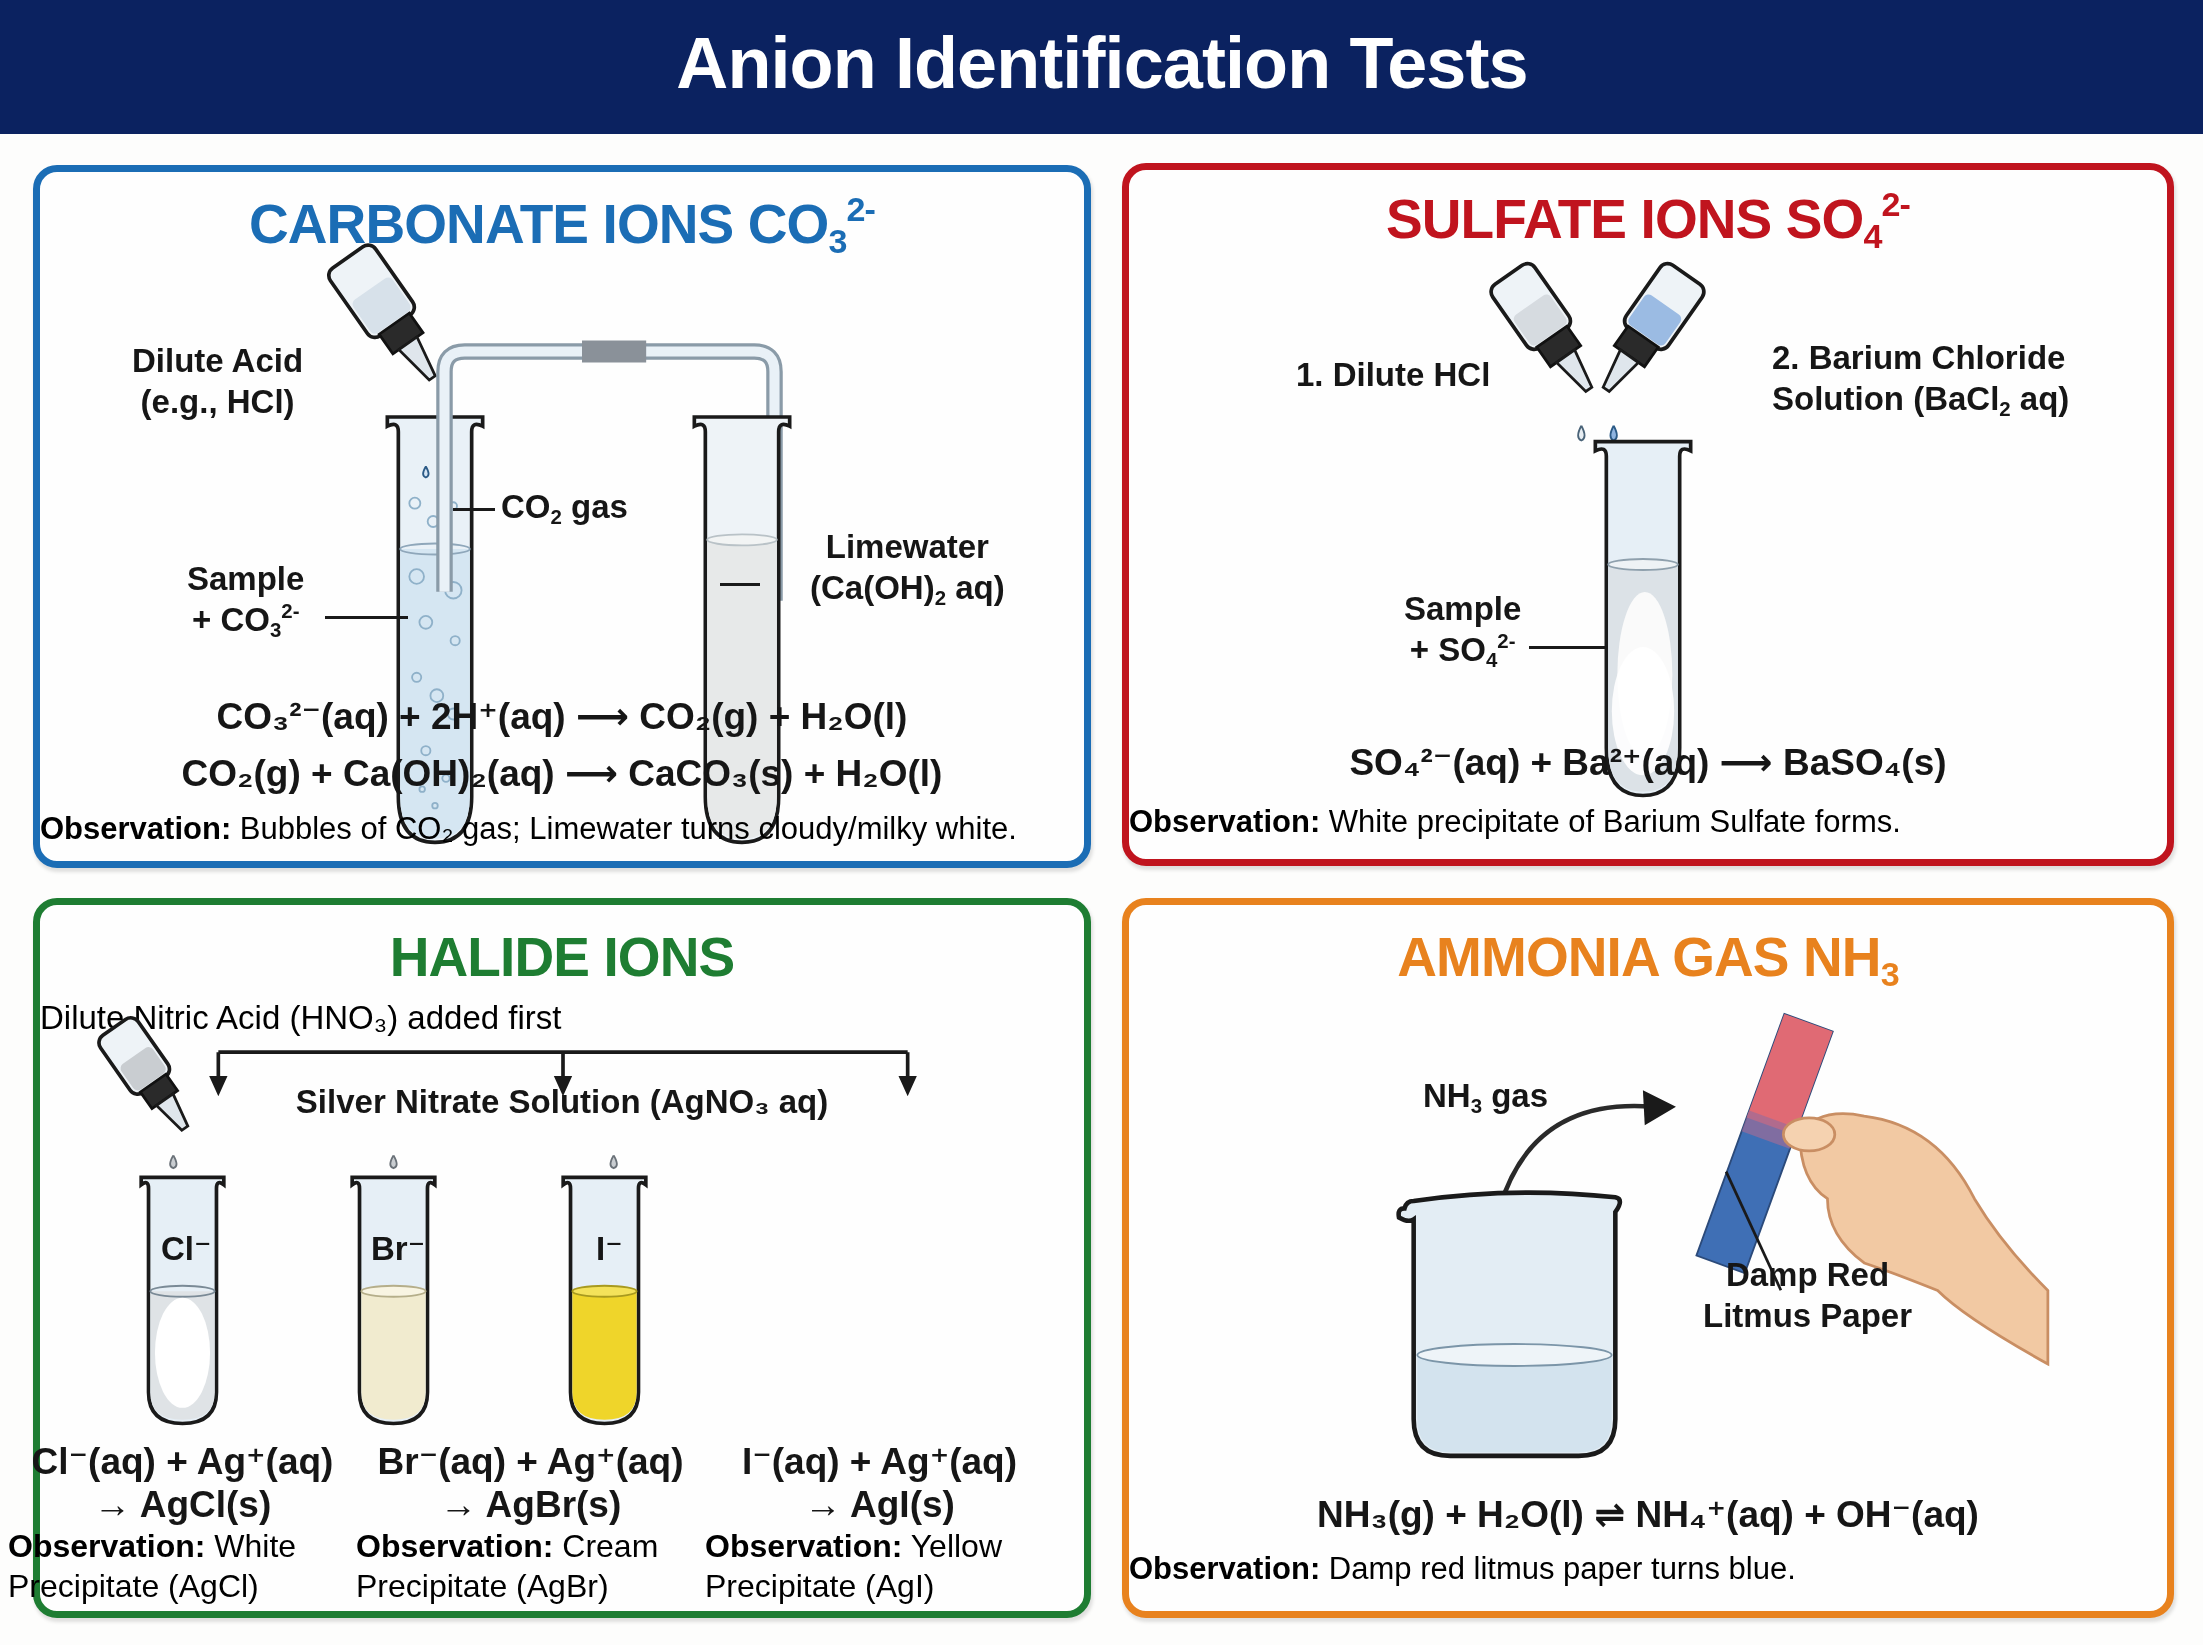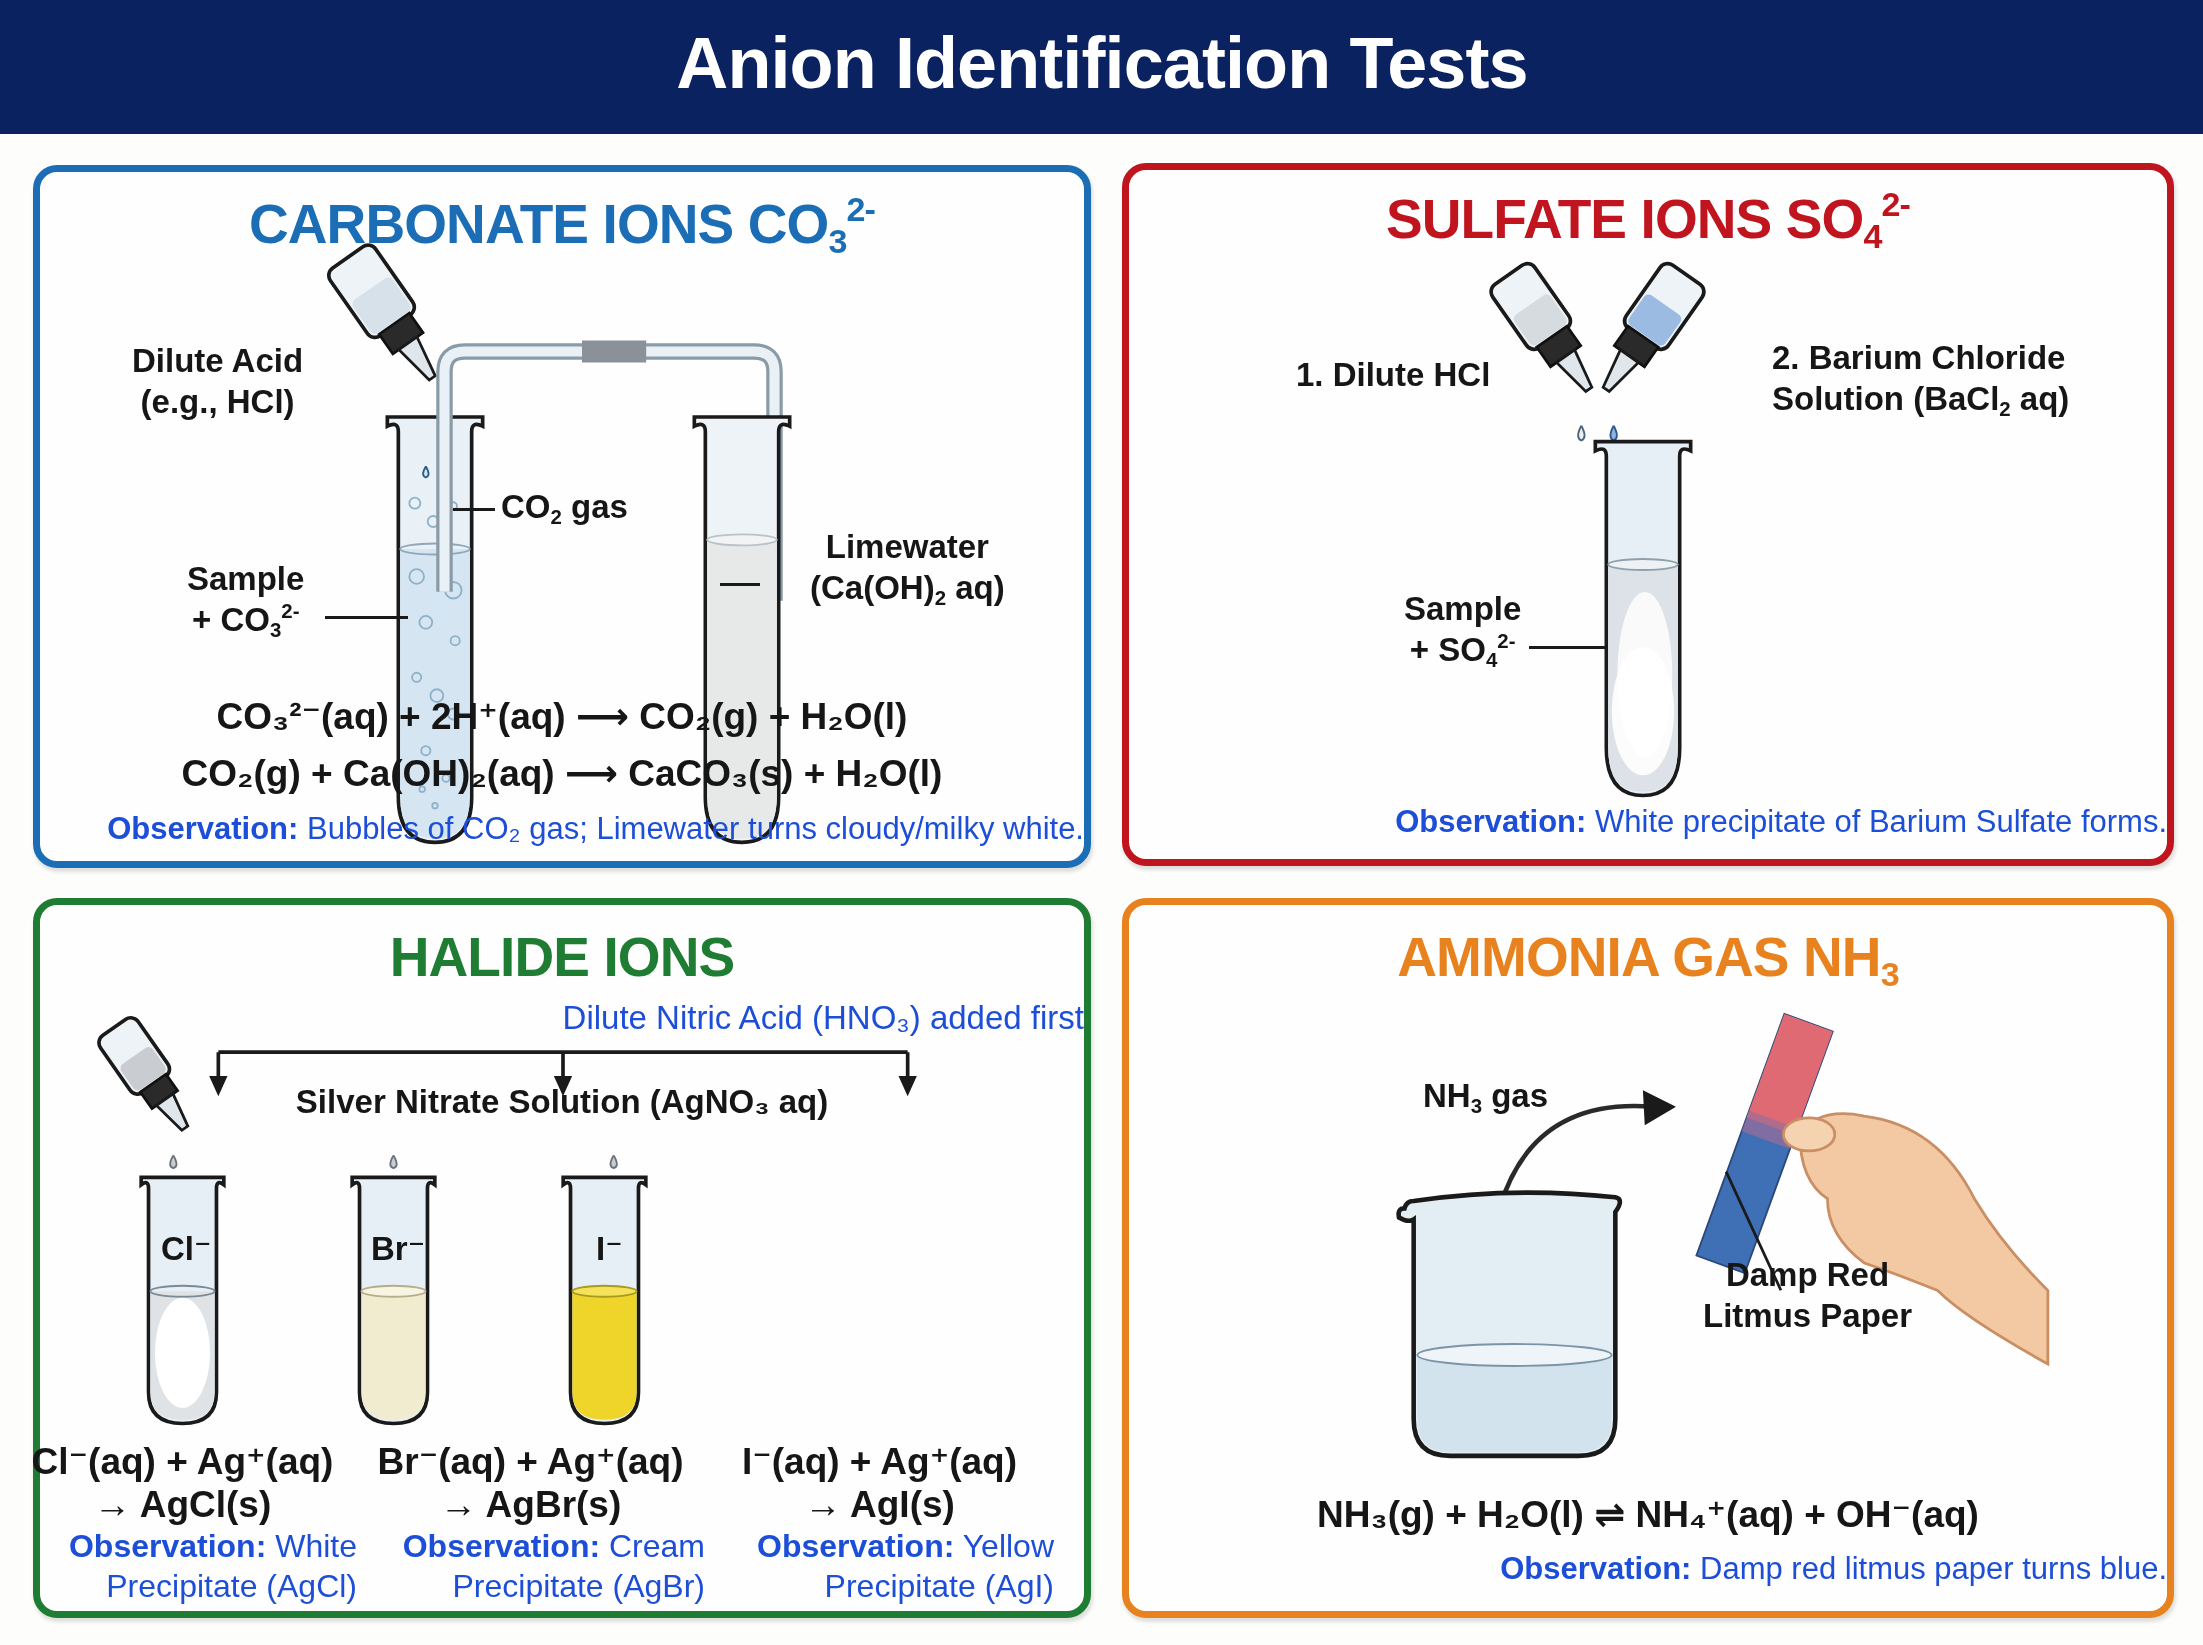--- a/index.html
+++ b/index.html
@@ -5,21 +5,21 @@
   * { box-sizing: border-box; margin: 0; padding: 0; }
   html, body { width: 2204px; height: 1646px; background: #fdfdfc; overflow: hidden; }
   body { position: relative; font-family: "Liberation Sans", "DejaVu Sans", sans-serif; color: #111; }
   .abs { position: absolute; }
   .header { left: 0; top: 0; width: 2204px; height: 134px; background: #0b2260; display: flex; align-items: center; justify-content: center; }
   .header h1 { color: #fff; font-size: 72px; font-weight: 700; letter-spacing: -0.9px; margin-top: -7.3px; text-align: center; }
   .panel { border-radius: 24px; border: 7.3px solid; background: #fefefe; box-shadow: 1.8px 3.7px 3.7px rgba(0,0,0,0.12); }
   .ptitle { font-weight: 700; font-size: 55px; text-align: center; letter-spacing: -0.9px; white-space: nowrap; }
   .lbl { font-weight: 700; font-size: 33px; color: #161616; white-space: nowrap; line-height: 1.25; }
   .eq { font-weight: 700; font-size: 37px; color: #161616; white-space: nowrap; text-align: center; }
-  .obs { font-size: 31px; color: #1d4ed8; white-space: nowrap; text-align: right; }
+  .obs { font-size: 31px; color: #000000; white-space: nowrap; text-align: left; }
   .obs b { font-weight: 700; }
   sub, sup { font-size: 62%; }
   sup { vertical-align: 0.65em; } sub { vertical-align: -0.3em; }
   sup.t, sub.t { line-height: 0; }
   .leader { background: #1a1a1a; height: 2.8px; }
   svg { position: absolute; overflow: visible; }
   .hal-col { width: 349px; text-align: center; }
   .hal-col .eq { font-size: 37px; line-height: 1.15; }
   .hal-col .obs { font-size: 32px; line-height: 1.25; }
 </style>
@@ -142,20 +142,21 @@
   <div class="abs lbl" style="left:643px; top:167px;">
     <div>2. Barium Chloride</div>
     <div><span>Solution (BaCl</span><sub class="t">2</sub><span> aq)</span></div>
   </div>
   <div class="abs lbl" style="left:275px; top:418px; text-align:center;">
     <div>Sample</div>
     <div><span>+ SO</span><sub class="t">4</sub><sup class="t">2-</sup></div>
   </div>
   <div class="abs leader" style="left:400px; top:476px; width:79px;"></div>
 
+  <div class="abs eq" style="left:0; right:0; top:571px;">SO₄²⁻(aq) + Ba²⁺(aq) ⟶ BaSO₄(s)</div>
   <div class="abs obs" style="left:0; right:0; top:634px;">
     <b>Observation:</b><span> White precipitate of Barium Sulfate forms.</span>
   </div>
 </div>
 
 <div class="abs panel" style="left:33px; top:898px; width:1058px; height:720px; border-color:#1e7d32;">
   <div class="abs ptitle" style="left:0; right:0; top:20px; color:#1e7d32;">HALIDE IONS</div>
   <div class="abs obs" style="left:0; right:0; top:94px; font-size:33px;">Dilute Nitric Acid (HNO₃) added first</div>
 
   <svg style="left:165px; top:138px;" width="716" height="55" viewBox="0 0 780 60">

